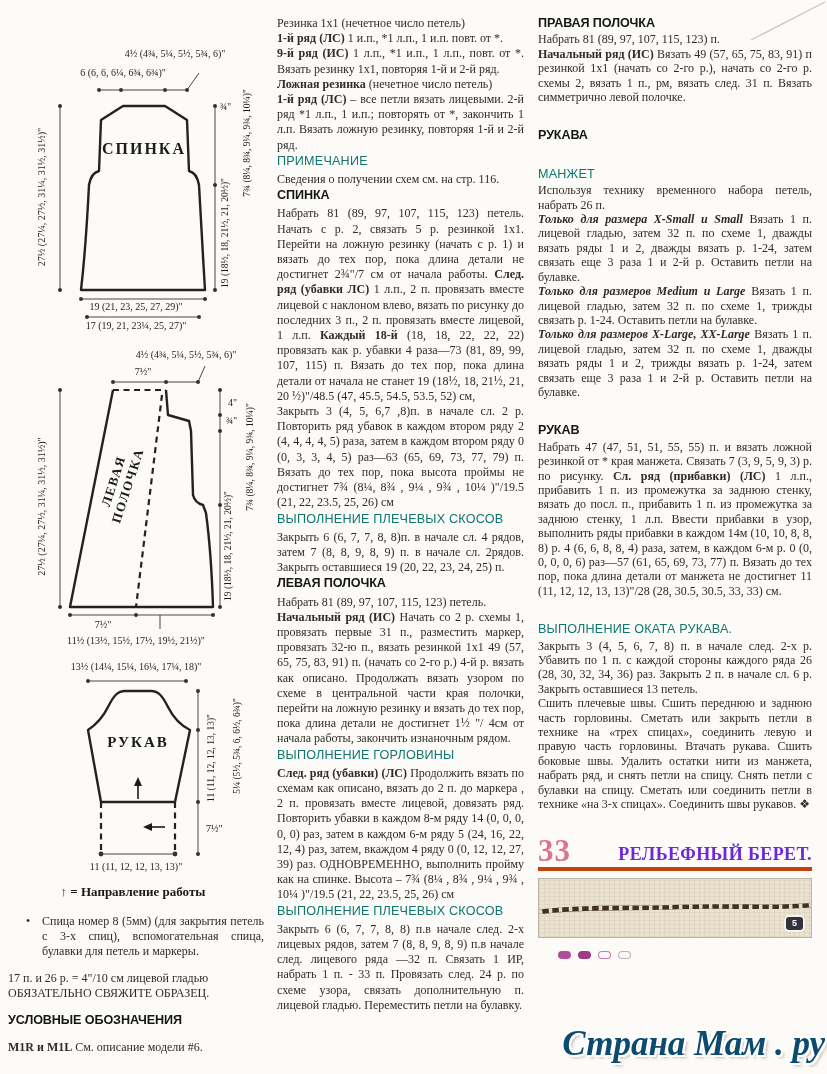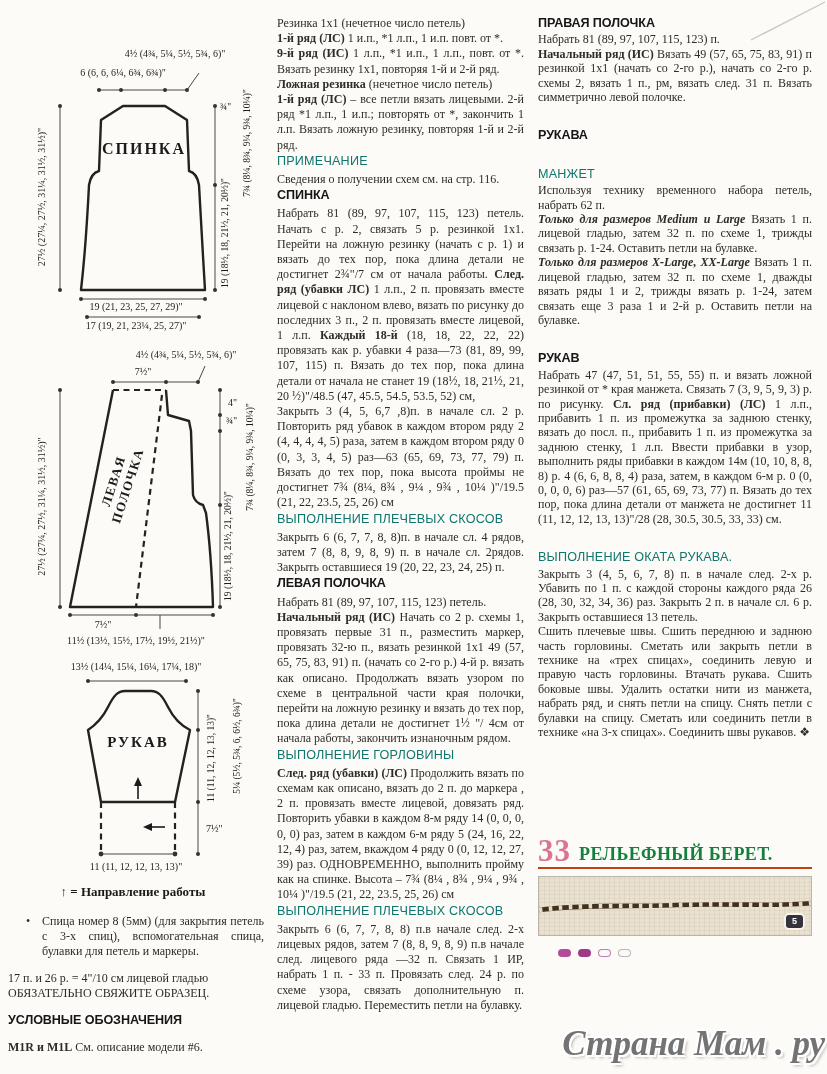--- a/index.html
+++ b/index.html
@@ -25,35 +25,35 @@
   .mline{stroke:#4a4742;stroke-width:1;fill:none;}
   .mdot{fill:#35322e;}
   .arrowline{stroke:#1b1b1b;stroke-width:1.6;fill:none;}
   .arrowhead{fill:#1b1b1b;}
   .direction-note{position:absolute;left:8px;top:884px;width:250px;text-align:center;
                   font-weight:bold;font-size:13px;color:#1c1a18;}
   .notes{position:absolute;left:8px;top:914px;width:256px;font-size:12px;line-height:15px;}
   .notes .bullet-row{position:relative;padding-left:34px;margin-bottom:6px;text-align:justify;}
   .notes .bullet{position:absolute;left:18px;top:0;}
   .beret{position:absolute;left:538px;top:838px;width:274px;background:#fcfbf8;}
-  .beret-head{display:flex;align-items:flex-end;gap:8px;border-bottom:2px solid #c2410c;padding-bottom:3px;}
+  .beret-head{display:flex;align-items:flex-end;gap:8px;border-bottom:4px solid #c2410c;padding-bottom:3px;justify-content:space-between;}
   .beret-num{font-size:31px;line-height:26px;font-weight:bold;color:#d9768f;letter-spacing:1px;}
-  .beret-title{font-size:18px;line-height:20px;font-weight:bold;color:#15803d;letter-spacing:0.4px;}
+  .beret-title{font-size:18px;line-height:20px;font-weight:bold;color:#6d28d9;letter-spacing:0.4px;}
   .beret-desc{margin-top:7px;font-size:12px;line-height:14.8px;text-align:justify;}
   .photo{position:relative;margin-top:7px;width:272px;height:58px;border:1px solid #b9b5ad;
          background:#eae1d0;
          background-image:repeating-linear-gradient(90deg,rgba(120,100,70,.08) 0 1px,transparent 1px 5px),
                           repeating-linear-gradient(0deg,rgba(120,100,70,.07) 0 1px,transparent 1px 4px);}
   .badge{position:absolute;right:8px;bottom:7px;width:17px;height:13px;background:#34333b;color:#fff;
          font-family:"Liberation Sans",sans-serif;font-size:9px;font-weight:bold;text-align:center;
          line-height:13px;border-radius:3px;box-shadow:0 0 0 2px rgba(252,250,245,.8);}
   .pills{margin-top:7px;padding-left:20px;}
   .pill{display:inline-block;width:13px;height:8px;border-radius:4px;margin-right:3px;}
   .wm{position:absolute;right:2px;top:1024px;font-style:italic;font-weight:bold;font-size:35px;
-      color:#737373;white-space:nowrap;z-index:9;
+      color:#0c4a6e;white-space:nowrap;z-index:9;
       text-shadow:-2px -2px 0 #fff,2px -2px 0 #fff,-2px 2px 0 #fff,2px 2px 0 #fff,3px 3px 3px rgba(60,20,10,.3);}
   .corner{position:absolute;right:0;top:0;}
 </style>
 </head>
 <body>
 
 <div class="page">
 
   <svg class="corner" width="90" height="42">
     <line x1="14" y1="40" x2="88" y2="2" stroke="#ccc8c0" stroke-width="1.4"></line>
@@ -195,21 +195,22 @@
     <div class="h2">ВЫПОЛНЕНИЕ ПЛЕЧЕВЫХ СКОСОВ</div>
     <p><span>Закрыть 6 (6, 7, 7, 8, 8) п.в начале след. 2-х лицевых рядов, затем 7 (8, 8, 9, 8, 9) п.в начале след. лицевого ряда —32 п. Связать 1 ИР, набрать 1 п.  - 33 п. Провязать след. 24 р. по схеме узора, связать дополнительную п. лицевой гладью. Переместить петли на булавку.</span></p>
   </div>
 
   <div class="col col-r" style="left:538px;top:16px;width:274px;height:820px;overflow:hidden">
     <div class="h1" style="margin-top:0">ПРАВАЯ ПОЛОЧКА</div>
     <p><span>Набрать 81 (89, 97, 107, 115, 123) п.</span></p>
     <p><span class="b">Начальный ряд (ИС)</span><span> Вязать 49 (57, 65, 75, 83, 91) п резинкой 1х1 (начать со 2-го р.), начать со 2-го р. схемы 2, вязать 1 п., рм, вязать след. 31 п. Вязать симметрично левой полочке.</span></p>
     <div class="h1">РУКАВА</div>
     <div class="h2">МАНЖЕТ</div>
-    <p><span>Используя технику временного набора петель, набрать 62 п.</span></p>
+    <p><span>Используя технику временного набора петель, набрать 26 п.</span></p>
+    <p><span class="b i">Только для размера X-Small и Small</span><span> Вязать 1 п. лицевой гладью, затем 32 п. по схеме 1, дважды вязать ряды 1 и 2, дважды вязать р. 1-24, затем связать еще 3 раза 1 и 2-й р. Оставить петли на булавке.</span></p>
     <p><span class="b i">Только для размеров Medium и Large</span><span> Вязать 1 п. лицевой гладью, затем 32 п. по схеме 1, трижды связать р. 1-24. Оставить петли на булавке.</span></p>
     <p><span class="b i">Только для размеров X-Large, XX-Large</span><span> Вязать 1 п. лицевой гладью, затем 32 п. по схеме 1, дважды вязать ряды 1 и 2, трижды вязать р. 1-24, затем связать еще 3 раза 1 и 2-й р. Оставить петли на булавке.</span></p>
     <div class="h1">РУКАВ</div>
     <p><span>Набрать 47 (47, 51, 51, 55, 55) п. и вязать ложной резинкой от * края манжета. Связать 7 (3, 9, 5, 9, 3) р. по рисунку. </span><span class="b">Сл. ряд (прибавки) (ЛС)</span><span> 1 л.п., прибавить 1 п. из промежутка за заднюю стенку, вязать до посл. п., прибавить 1 п. из промежутка за заднюю стенку, 1 л.п.  Ввести прибавки в узор, выполнить ряды прибавки в каждом 14м (10, 10, 8, 8, 8) р.  4 (6, 6, 8, 8, 4) раза, затем, в каждом 6-м р. 0 (0, 0, 0, 0, 6) раз—57 (61, 65, 69, 73, 77) п. Вязать до тех пор, пока длина детали от манжета не достигнет 11 (11, 12, 12, 13, 13)"/28 (28, 30.5, 30.5, 33, 33) см.</span></p>
     <div class="h2">ВЫПОЛНЕНИЕ ОКАТА РУКАВА.</div>
     <p><span>Закрыть 3 (4, 5, 6, 7, 8) п. в начале след. 2-х р. Убавить по 1 п. с каждой стороны каждого ряда 26 (28, 30, 32, 34, 36) раз. Закрыть 2 п. в начале сл. 6 р. Закрыть оставшиеся 13 петель.</span></p>
     <p><span>Сшить плечевые швы. Сшить переднюю и заднюю часть горловины. Сметать или закрыть петли в технике на «трех спицах», соединить левую и правую часть горловины. Втачать рукава. Сшить боковые швы. Удалить остатки нити из манжета, набрать ряд,  и снять петли на спицу. Снять петли с булавки на спицу. Сметать или соединить петли в технике «на 3-х спицах». Соединить швы рукавов. ❖</span></p>
   </div>
 
   <div class="beret">

